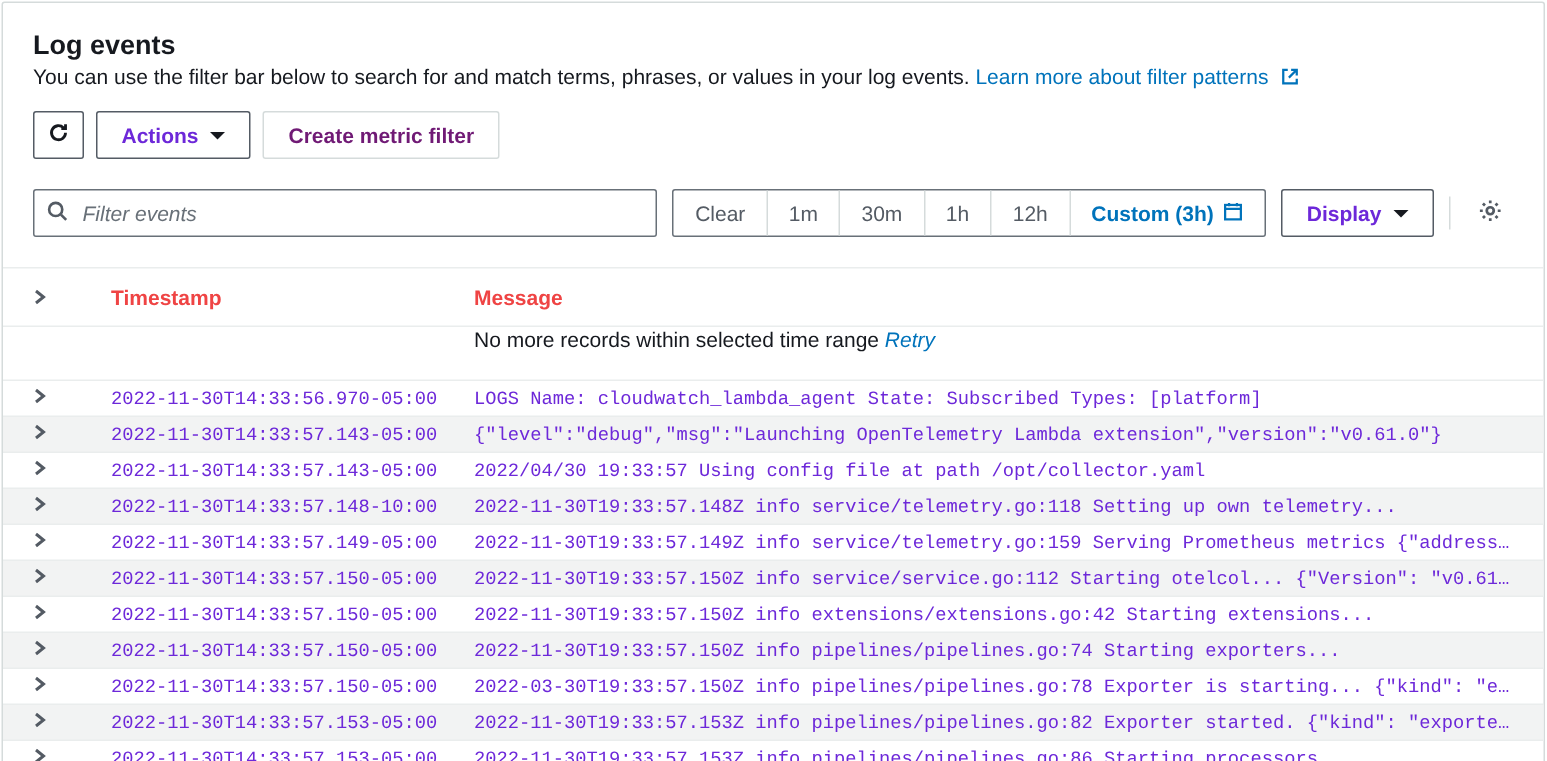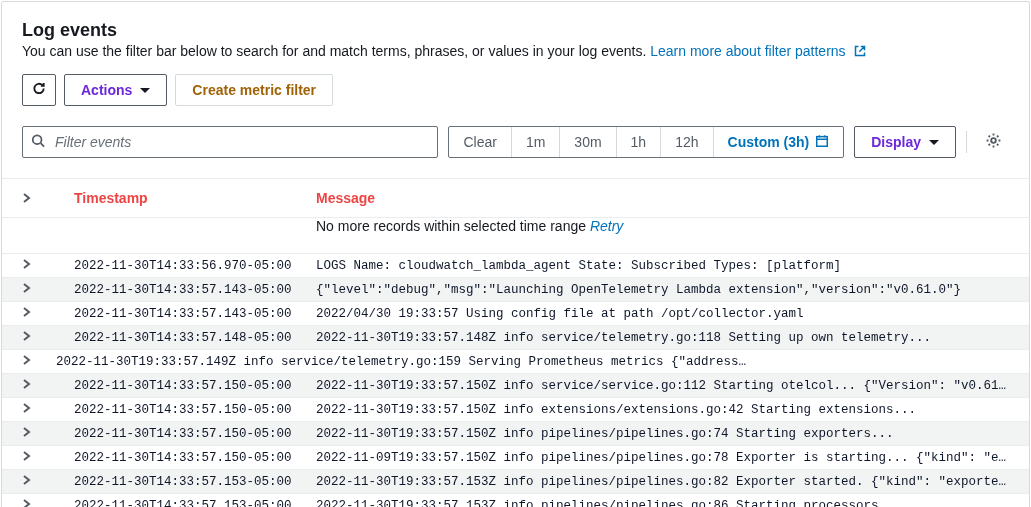--- a/index.html
+++ b/index.html
@@ -52,21 +52,21 @@
     border-radius: 2px;
     background: #fff;
     font-size: 14px;
     font-weight: 700;
     color: #6d28d9;
     cursor: pointer;
     gap: 8px;
   }
   .btn.icon-only { width: 34px; padding: 0; }
   .btn.disabled {
-    color: #a16207;
+    color: #701a75;
     border-color: #d5dbdb;
     cursor: not-allowed;
   }
   .caret-down {
     width: 0; height: 0;
     border-left: 5px solid transparent;
     border-right: 5px solid transparent;
     border-top: 5px solid #16191f;
     margin-top: 1px;
   }
@@ -165,21 +165,21 @@
     text-decoration: none;
   }
 
   .log-rows { margin: 0 -20px; }
   .log-row {
     display: flex;
     align-items: center;
     min-height: 24px;
     font-size: 12.5px;
     font-family: Monaco, Menlo, Consolas, "Courier New", monospace;
-    color: #0f172a;
+    color: #6d28d9;
     border-bottom: 1px solid #eaeded;
     padding: 2px 20px;
     justify-content: center;
   }
   .log-row:nth-child(even) { background: #f2f3f3; }
   .log-row .col-msg {
     white-space: nowrap;
     overflow: hidden;
     text-overflow: ellipsis;
   }
@@ -309,27 +309,28 @@
         <div class="col-expand"><span class="expand-arrow"><svg width="10" height="10" viewBox="0 0 10 10">
               <path d="M2 1l5 4-5 4" fill="none" stroke="#545b64" stroke-width="2"></path>
             </svg></span></div>
         <div class="col-ts">2022-11-30T14:33:57.143-05:00</div>
         <div class="col-msg">2022/04/30 19:33:57 Using config file at path /opt/collector.yaml</div>
       </div>
       <div class="log-row">
         <div class="col-expand"><span class="expand-arrow"><svg width="10" height="10" viewBox="0 0 10 10">
               <path d="M2 1l5 4-5 4" fill="none" stroke="#545b64" stroke-width="2"></path>
             </svg></span></div>
-        <div class="col-ts">2022-11-30T14:33:57.148-05:00</div>
+        <div class="col-ts">2022-11-30T14:33:57.148-10:00</div>
         <div class="col-msg">2022-11-30T19:33:57.148Z info service/telemetry.go:118 Setting up own telemetry...</div>
       </div>
       <div class="log-row">
         <div class="col-expand"><span class="expand-arrow"><svg width="10" height="10" viewBox="0 0 10 10">
               <path d="M2 1l5 4-5 4" fill="none" stroke="#545b64" stroke-width="2"></path>
             </svg></span></div>
+        <div class="col-ts">2022-11-30T14:33:57.149-05:00</div>
         <div class="col-msg">2022-11-30T19:33:57.149Z info service/telemetry.go:159 Serving Prometheus metrics {"address…</div>
       </div>
       <div class="log-row">
         <div class="col-expand"><span class="expand-arrow"><svg width="10" height="10" viewBox="0 0 10 10">
               <path d="M2 1l5 4-5 4" fill="none" stroke="#545b64" stroke-width="2"></path>
             </svg></span></div>
         <div class="col-ts">2022-11-30T14:33:57.150-05:00</div>
         <div class="col-msg">2022-11-30T19:33:57.150Z info service/service.go:112 Starting otelcol... {"Version": "v0.61…</div>
       </div>
       <div class="log-row">
@@ -344,21 +345,21 @@
               <path d="M2 1l5 4-5 4" fill="none" stroke="#545b64" stroke-width="2"></path>
             </svg></span></div>
         <div class="col-ts">2022-11-30T14:33:57.150-05:00</div>
         <div class="col-msg">2022-11-30T19:33:57.150Z info pipelines/pipelines.go:74 Starting exporters...</div>
       </div>
       <div class="log-row">
         <div class="col-expand"><span class="expand-arrow"><svg width="10" height="10" viewBox="0 0 10 10">
               <path d="M2 1l5 4-5 4" fill="none" stroke="#545b64" stroke-width="2"></path>
             </svg></span></div>
         <div class="col-ts">2022-11-30T14:33:57.150-05:00</div>
-        <div class="col-msg">2022-11-09T19:33:57.150Z info pipelines/pipelines.go:78 Exporter is starting... {"kind": "e…</div>
+        <div class="col-msg">2022-03-30T19:33:57.150Z info pipelines/pipelines.go:78 Exporter is starting... {"kind": "e…</div>
       </div>
       <div class="log-row">
         <div class="col-expand"><span class="expand-arrow"><svg width="10" height="10" viewBox="0 0 10 10">
               <path d="M2 1l5 4-5 4" fill="none" stroke="#545b64" stroke-width="2"></path>
             </svg></span></div>
         <div class="col-ts">2022-11-30T14:33:57.153-05:00</div>
         <div class="col-msg">2022-11-30T19:33:57.153Z info pipelines/pipelines.go:82 Exporter started. {"kind": "exporte…</div>
       </div>
       <div class="log-row">
         <div class="col-expand"><span class="expand-arrow"><svg width="10" height="10" viewBox="0 0 10 10">

